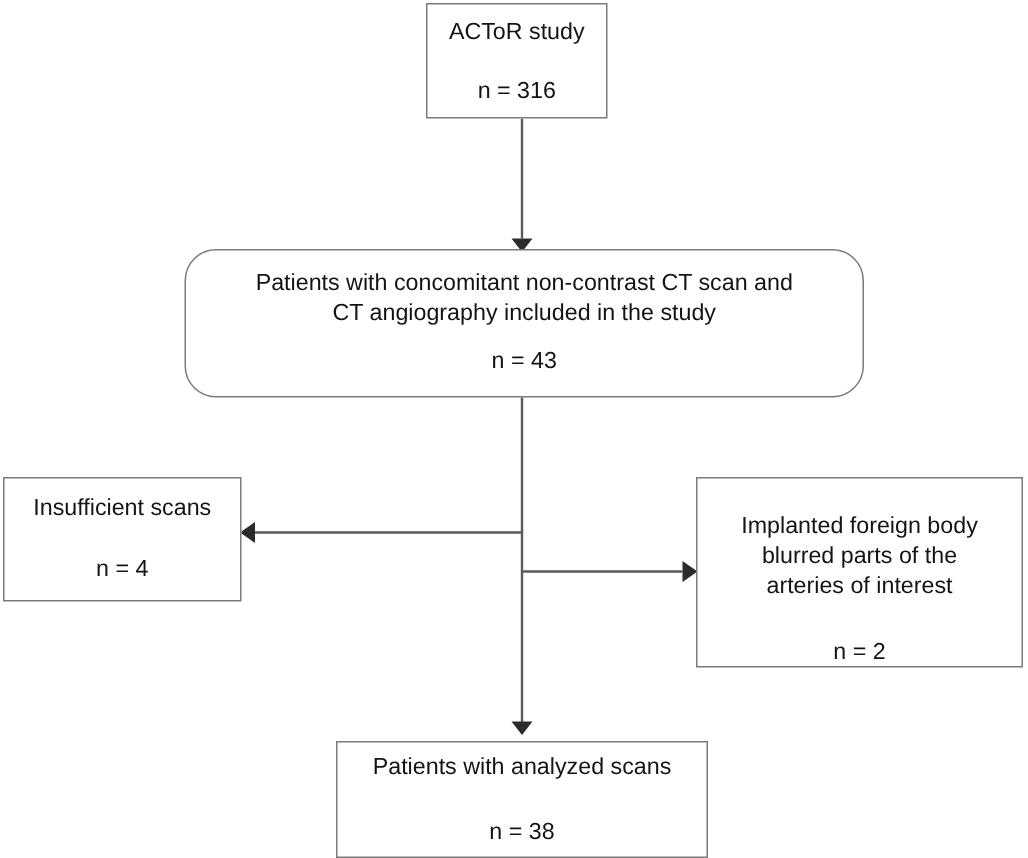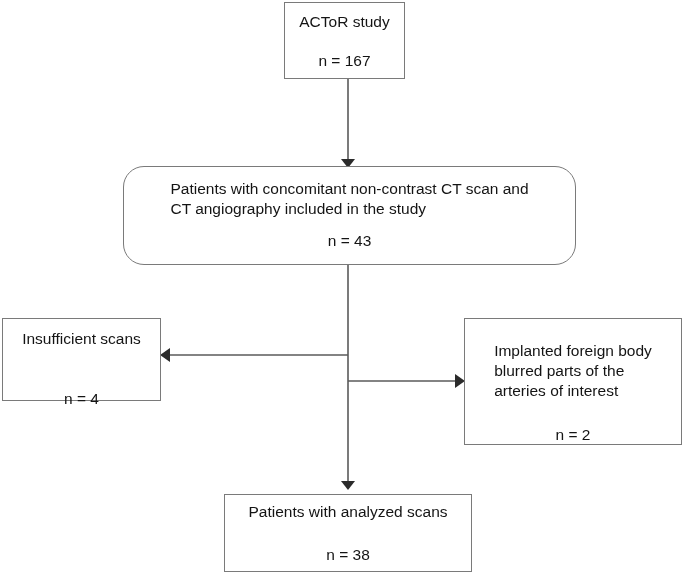--- a/index.html
+++ b/index.html
@@ -20,21 +20,21 @@
     overflow: hidden;
   }
   .flow-box {
     position: absolute;
     box-sizing: border-box;
     border: 1.5px solid #7a7a7a;
     background: #ffffff;
     display: flex;
     flex-direction: column;
     align-items: center;
-    text-align: left;
+    text-align: center;
     color: #141414;
     font-size: 15.5px;
     line-height: 1.28;
   }
   .box-label {
     display: block;
     white-space: pre-line;
   }
   .box-count {
     display: block;
@@ -48,21 +48,21 @@
     pointer-events: none;
   }
 
   
   #box-study   { left: 284px; top: 2px;   width: 121px; height: 77px;  padding-top: 9px;  }
   #box-study .box-count { margin-top: 19px; }
 
   #box-included { left: 123px; top: 166px; width: 453px; height: 99px; padding-top: 12px; border-radius: 21px; }
   #box-included .box-count { margin-top: 12px; }
 
-  #box-insufficient { left: 2px; top: 318px; width: 159px; height: 83px; padding-top: 10px; gap: 19px; }
+  #box-insufficient { left: 2px; top: 318px; width: 159px; height: 83px; padding-top: 10px; }
   #box-insufficient .box-count { margin-top: 21px; }
 
   #box-implanted { left: 464px; top: 318px; width: 218px; height: 127px; padding-top: 22px; }
   #box-implanted .box-count { margin-top: 25px; }
 
   #box-analyzed { left: 224px; top: 494px; width: 248px; height: 78px; padding-top: 7px; }
   #box-analyzed .box-count { margin-top: 23px; }
 </style>
 </head>
 <body>
@@ -98,21 +98,21 @@
     </g>
 
     <g>
       <line x1="348" y1="381" x2="455" y2="381" stroke="#5a5a5a" stroke-width="1.6"></line>
       <path d="M455,374 L455,388 L465,381 z" fill="#2b2b2b"></path>
     </g>
   </svg>
 
   <div class="flow-box" id="box-study">
     <span class="box-label">ACToR study</span>
-    <span class="box-count">n = 167</span>
+    <span class="box-count">n = 316</span>
   </div>
 
   <div class="flow-box" id="box-included">
     <span class="box-label">Patients with concomitant non-contrast CT scan and
 CT angiography included in the study</span>
     <span class="box-count">n = 43</span>
   </div>
 
   <div class="flow-box" id="box-insufficient">
     <span class="box-label">Insufficient scans</span>

